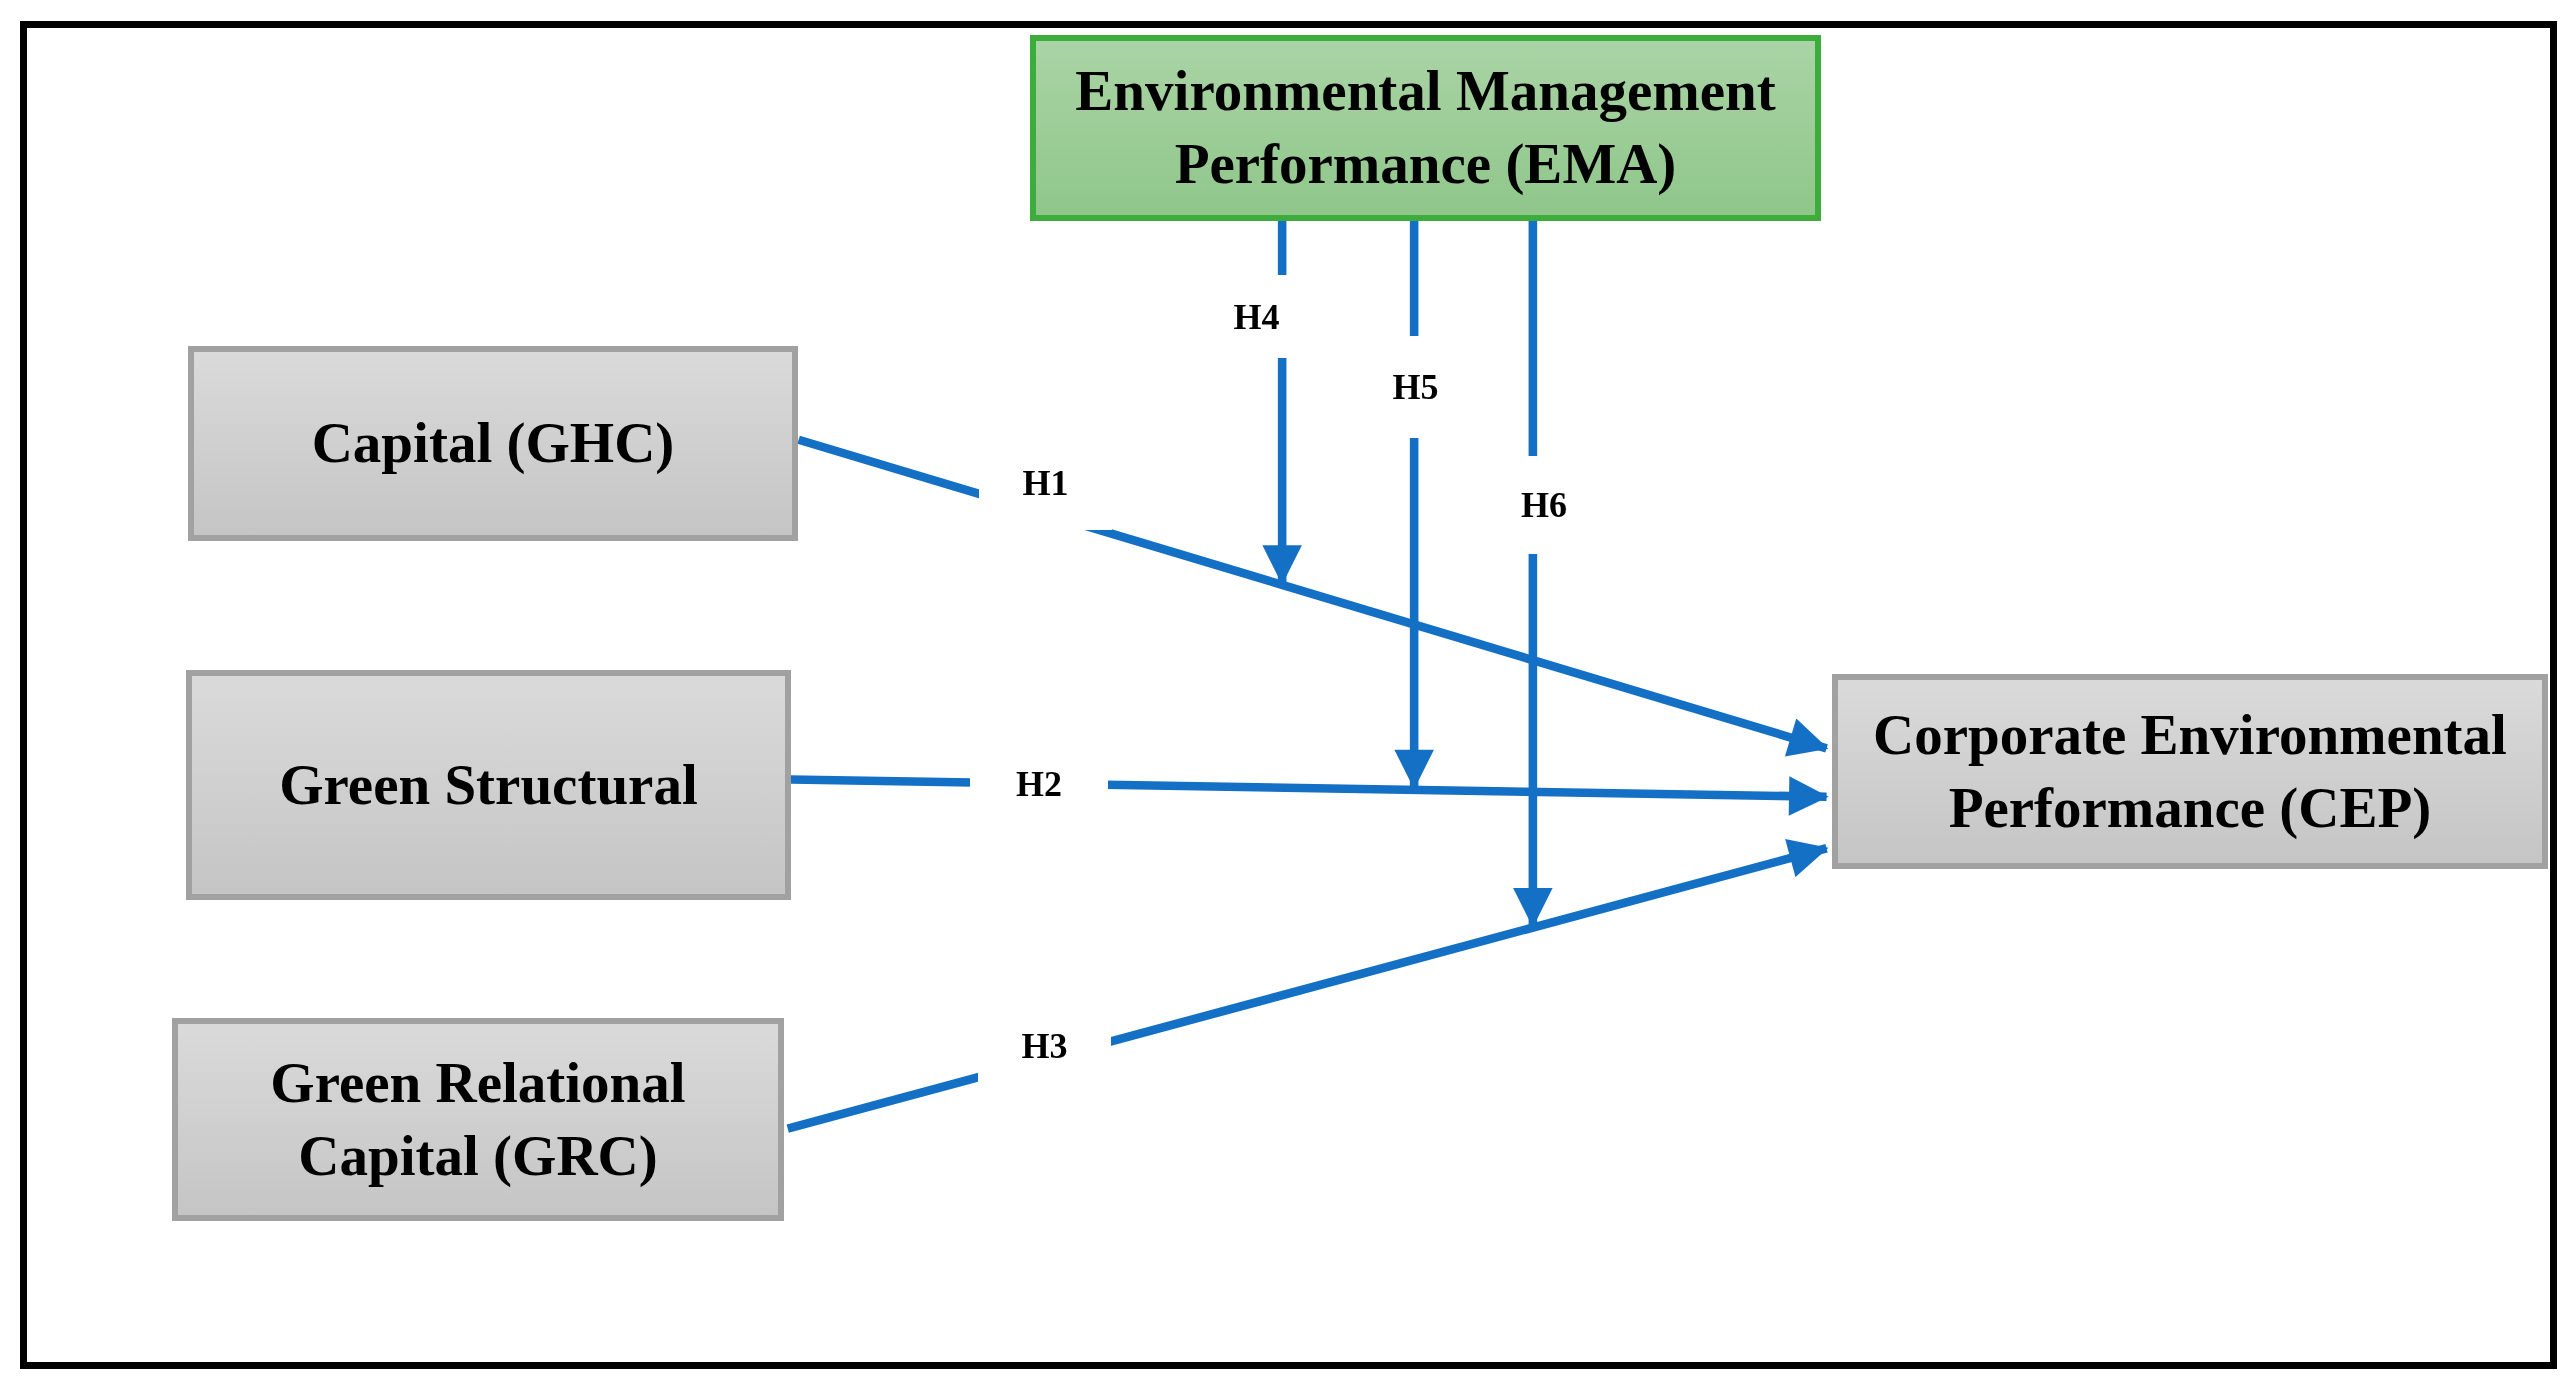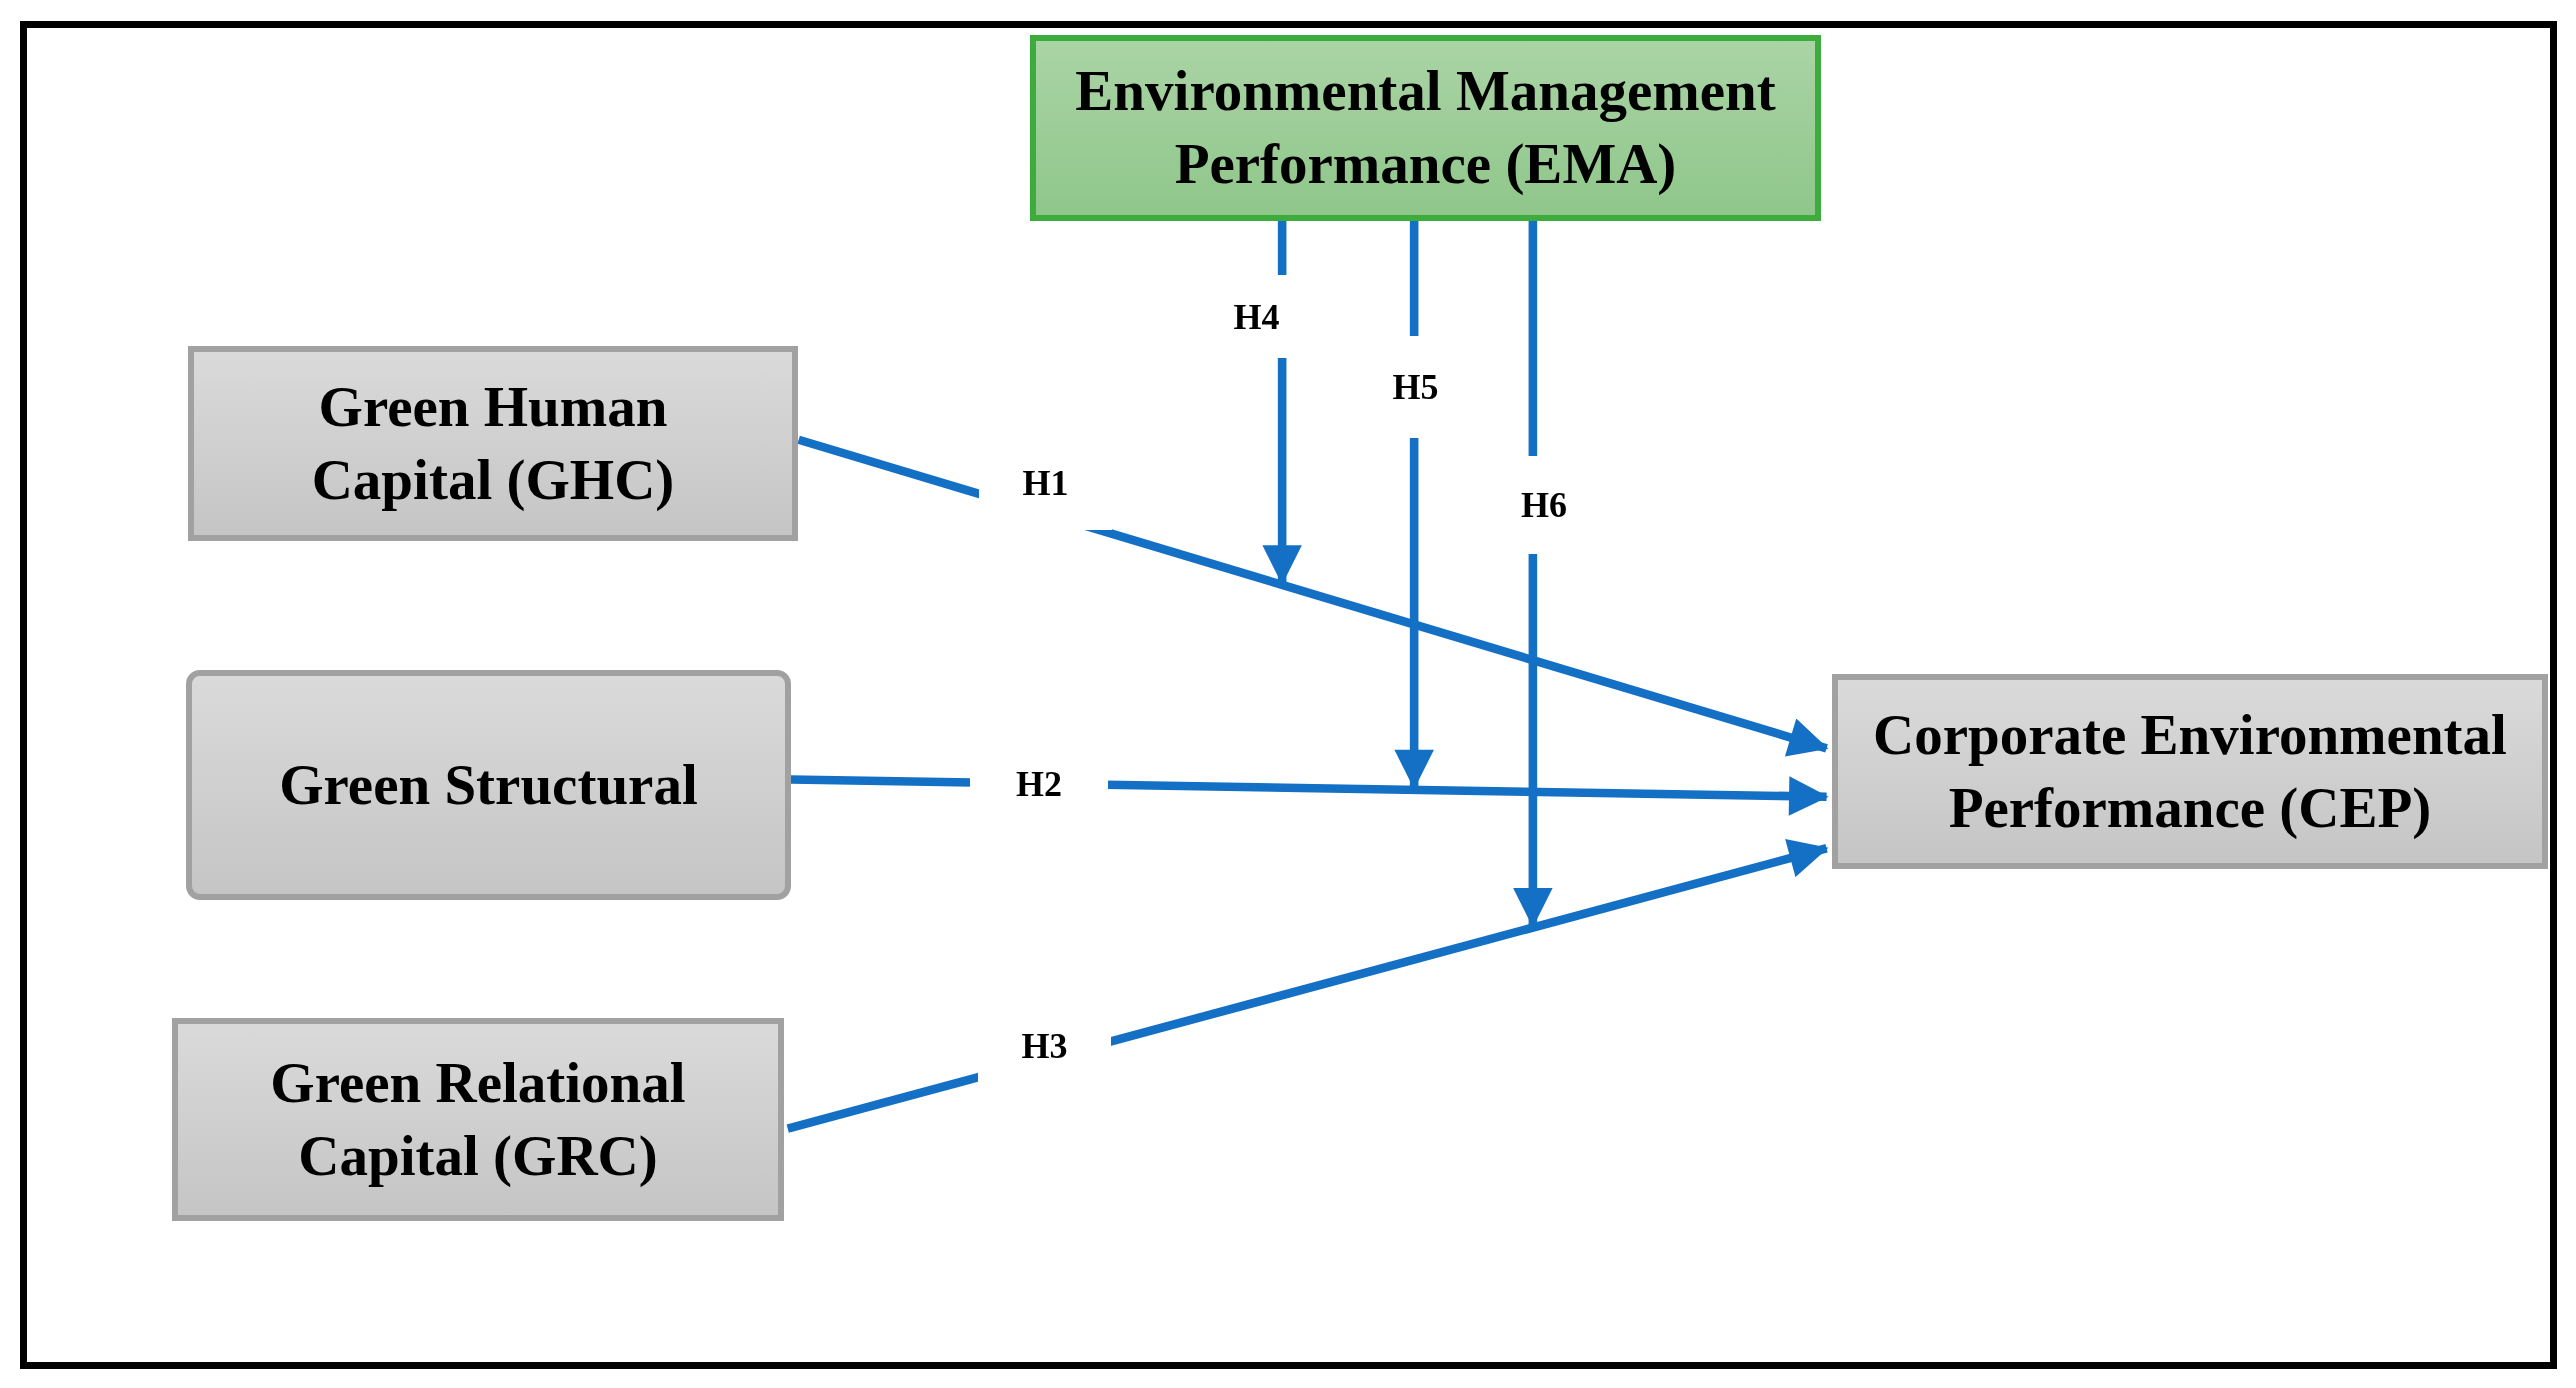--- a/index.html
+++ b/index.html
@@ -52,21 +52,21 @@
   .node.green {
     background: linear-gradient(180deg, var(--green-fill-top, #aad4a5), var(--green-fill-bottom, #8fc68a));
     border: 6.3px solid var(--green-border, #3cac3c);
   }
   .node.gray {
     background: linear-gradient(180deg, var(--gray-fill-top, #dadada), var(--gray-fill-bottom, #c5c5c5));
     border: 6.3px solid var(--gray-border, #a1a1a1);
   }
   #ema { left: 1030px; top: 35px;  width: 791px; height: 186px; }
   #ghc { left: 188px;  top: 346px; width: 610px;  height: 195px; }
-  #gsc { left: 186px;  top: 670px; width: 605px;  height: 230px; border-radius: 14px; }
+  #gsc { left: 186px;  top: 670px; width: 605px;  height: 230px; }
   #grc { left: 172px;  top: 1018px; width: 612px; height: 203px; }
   #cep { left: 1832px; top: 674px; width: 716px;  height: 195px; }
   .hlabel {
     position: absolute;
     display: flex;
     align-items: center;
     justify-content: center;
     background: var(--background, #fff);
     color: var(--text, #000);
     font-weight: bold;
@@ -118,21 +118,20 @@
   <div class="hlabel" id="lab-h6">
     <span>H6</span>
   </div>
 
   <div class="node green" id="ema">
     <span>Environmental Management</span>
     <span>Performance (EMA)</span>
   </div>
 
   <div class="node gray" id="ghc">
-    <span>Green Human</span>
     <span>Capital (GHC)</span>
   </div>
 
   <div class="node gray" id="gsc">
     <span>Green Structural</span>
   </div>
 
   <div class="node gray" id="grc">
     <span>Green Relational</span>
     <span>Capital (GRC)</span>

